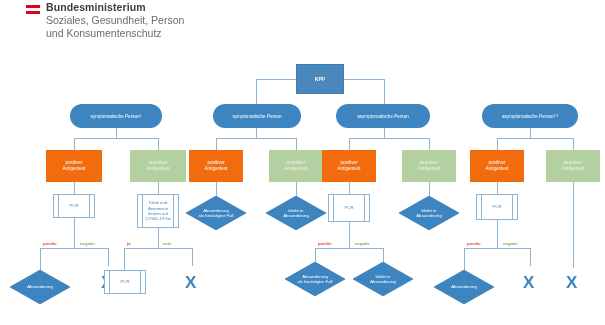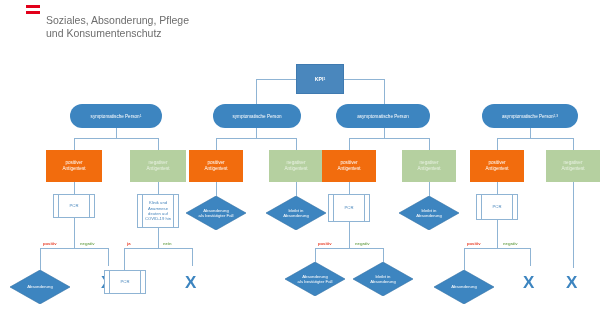--- a/index.html
+++ b/index.html
@@ -45,21 +45,22 @@
   .elabel.neg{color:#79ab5e;}
 
   .xmark{position:absolute;color:#3d85c0;font-size:17px;font-weight:bold;line-height:1;font-family:"Liberation Sans",sans-serif;}
   sup{font-size:3.2px;vertical-align:super;}
 </style>
 </head>
 <body>
 
 <div class="header">
   <div class="flag"></div>
-  <div class="h-sub">Soziales, Absonderung, Pflege
+  <div class="h-title">Bundesministerium</div>
+  <div class="h-sub">Soziales, Gesundheit, Person
 und Konsumentenschutz</div>
 </div>
 
 <div class="canvas">
 
   <div class="node n-kpi" style="left:296px;top:14px;width:48px;height:30px;">
     <span>KPI</span>
       <sup>1</sup>
   </div>
 

